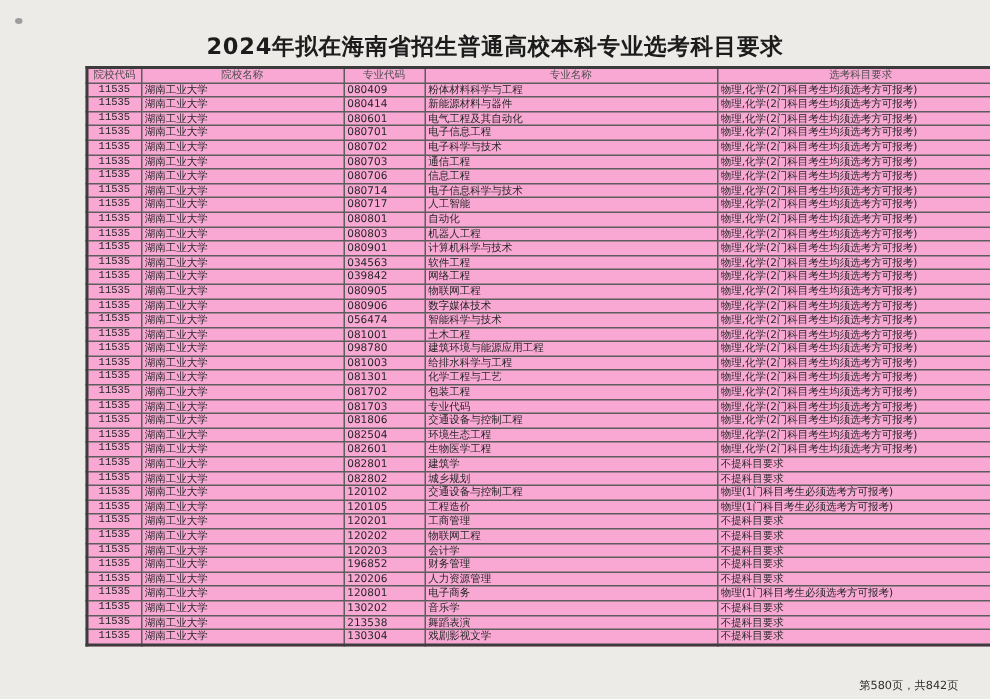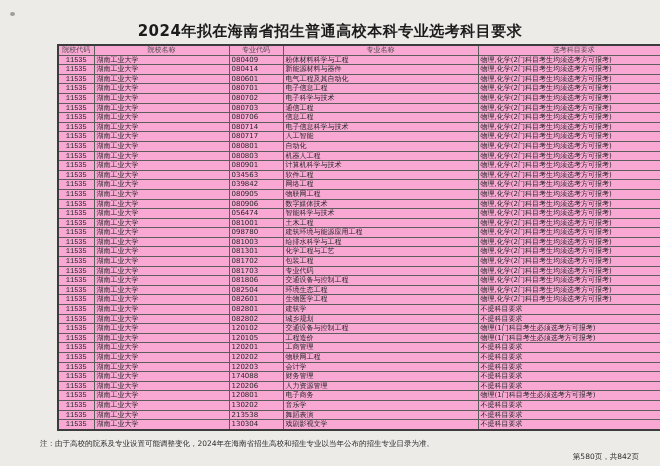--- a/index.html
+++ b/index.html
@@ -342,21 +342,21 @@
         <tr>
           <td class="c0">11535</td>
           <td class="c1">湖南工业大学</td>
           <td class="c2">120203</td>
           <td class="c3">会计学</td>
           <td class="c4">不提科目要求</td>
         </tr>
         <tr>
           <td class="c0">11535</td>
           <td class="c1">湖南工业大学</td>
-          <td class="c2">174088</td>
+          <td class="c2">196852</td>
           <td class="c3">财务管理</td>
           <td class="c4">不提科目要求</td>
         </tr>
         <tr>
           <td class="c0">11535</td>
           <td class="c1">湖南工业大学</td>
           <td class="c2">120206</td>
           <td class="c3">人力资源管理</td>
           <td class="c4">不提科目要求</td>
         </tr>
@@ -384,17 +384,16 @@
         <tr>
           <td class="c0">11535</td>
           <td class="c1">湖南工业大学</td>
           <td class="c2">130304</td>
           <td class="c3">戏剧影视文学</td>
           <td class="c4">不提科目要求</td>
         </tr>
       </tbody>
   </table>
 
-  <div class="footer-note">注：由于高校的院系及专业设置可能调整变化，2024年在海南省招生高校和招生专业以当年公布的招生专业目录为准。</div>
 
   <div class="page-indicator">第580页，共842页</div>
 
 </div>
 
 </body></html>

